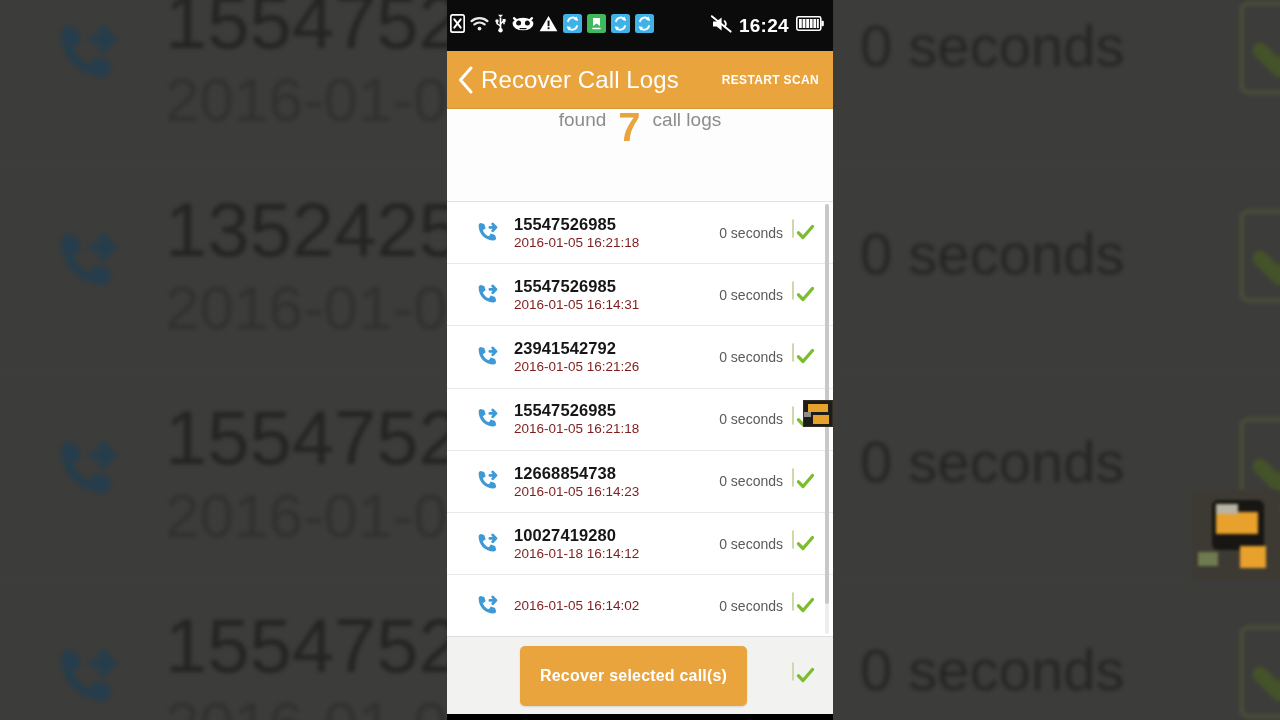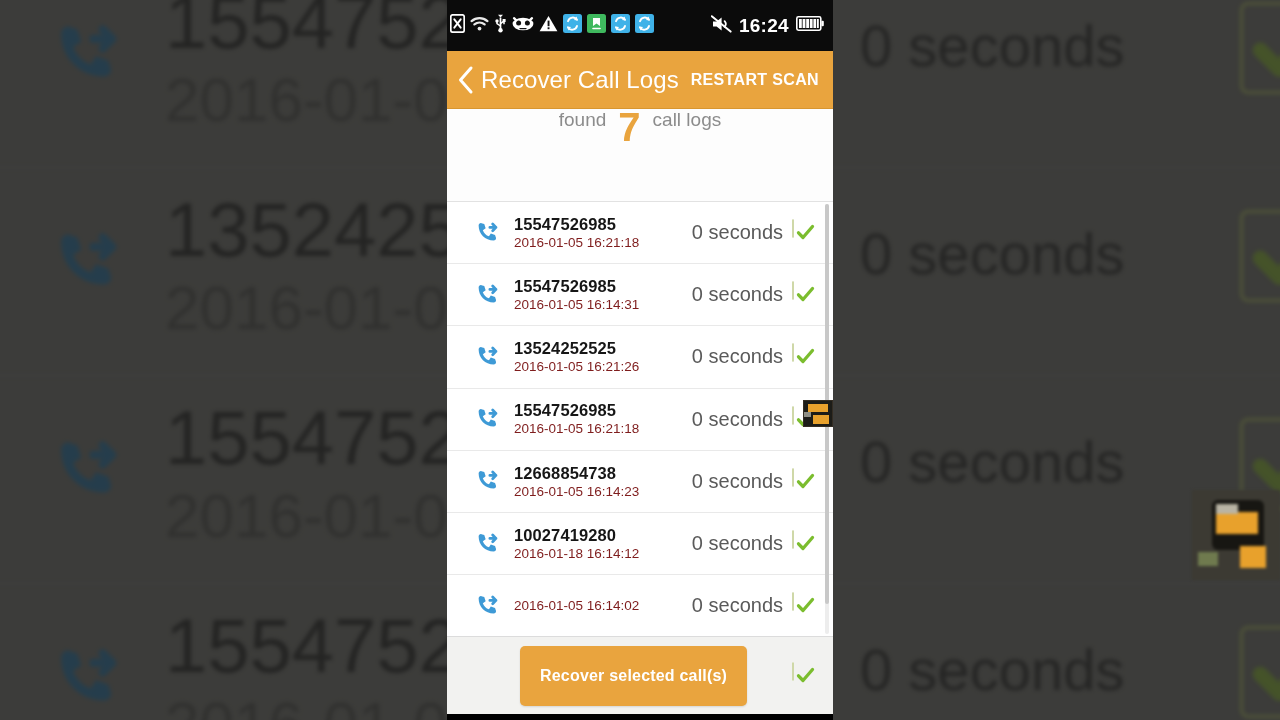--- a/index.html
+++ b/index.html
@@ -154,21 +154,21 @@
   #ab-title {
     color: #ffffff;
     font-size: 24px;
     font-weight: 400;
     letter-spacing: 0.1px;
     flex: 1;
     white-space: nowrap;
   }
   #restart-scan {
     color: #fff;
-    font-size: 16px;
+    font-size: 12px;
     font-weight: 700;
     letter-spacing: 0.35px;
     white-space: nowrap;
   }
 
   
   #found-banner {
     height: 92px;
     background: #fdfdfd;
     display: flex;
@@ -235,21 +235,21 @@
     letter-spacing: 0.1px;
     white-space: nowrap;
   }
   .row-date {
     font-size: 13.5px;
     color: #7f1d1d;
     line-height: 1.15;
     white-space: nowrap;
   }
   .row-duration {
-    font-size: 20px;
+    font-size: 14px;
     color: #5a5a5a;
     flex: 0 0 auto;
     margin-right: 9px;
     white-space: nowrap;
     text-align: center;
   }
   .row-check {
     flex: 0 0 auto;
     width: 25px;
     height: 25px;
@@ -594,21 +594,21 @@
         </div>
 
         <div class="row">
           <span class="row-icon">
             <svg viewBox="0 0 64 64" width="30" height="30">
               <path d="M12 16c0-3 3-6 6-5l6 2 3 9-6 4c2 6 7 11 13 13l4-6 9 3 2 6c1 3-2 6-5 6C26 48 12 34 12 16z" fill="#3e9ad6"></path>
               <path d="M36 20h13M49 20l-7-7M49 20l-7 7" stroke="#3e9ad6" stroke-width="6" fill="none" stroke-linecap="round" stroke-linejoin="round"></path>
             </svg>
           </span>
           <span class="row-text">
-            <span class="row-number">13524252525</span>
+            <span class="row-number">23941542792</span>
             <span class="row-date">2016-01-05 16:21:26</span>
           </span>
           <span class="row-duration">0 seconds</span>
           <span class="row-check">
             <span class="chkbox">
               <svg viewBox="0 0 21 21" width="21" height="21">
                   <path d="M3.5 10.8 L8 15.5 L17.5 4.5" stroke="#7bbd2e" stroke-width="3.3" fill="none" stroke-linecap="round" stroke-linejoin="round"></path>
                 </svg>
             </span>
           </span>

